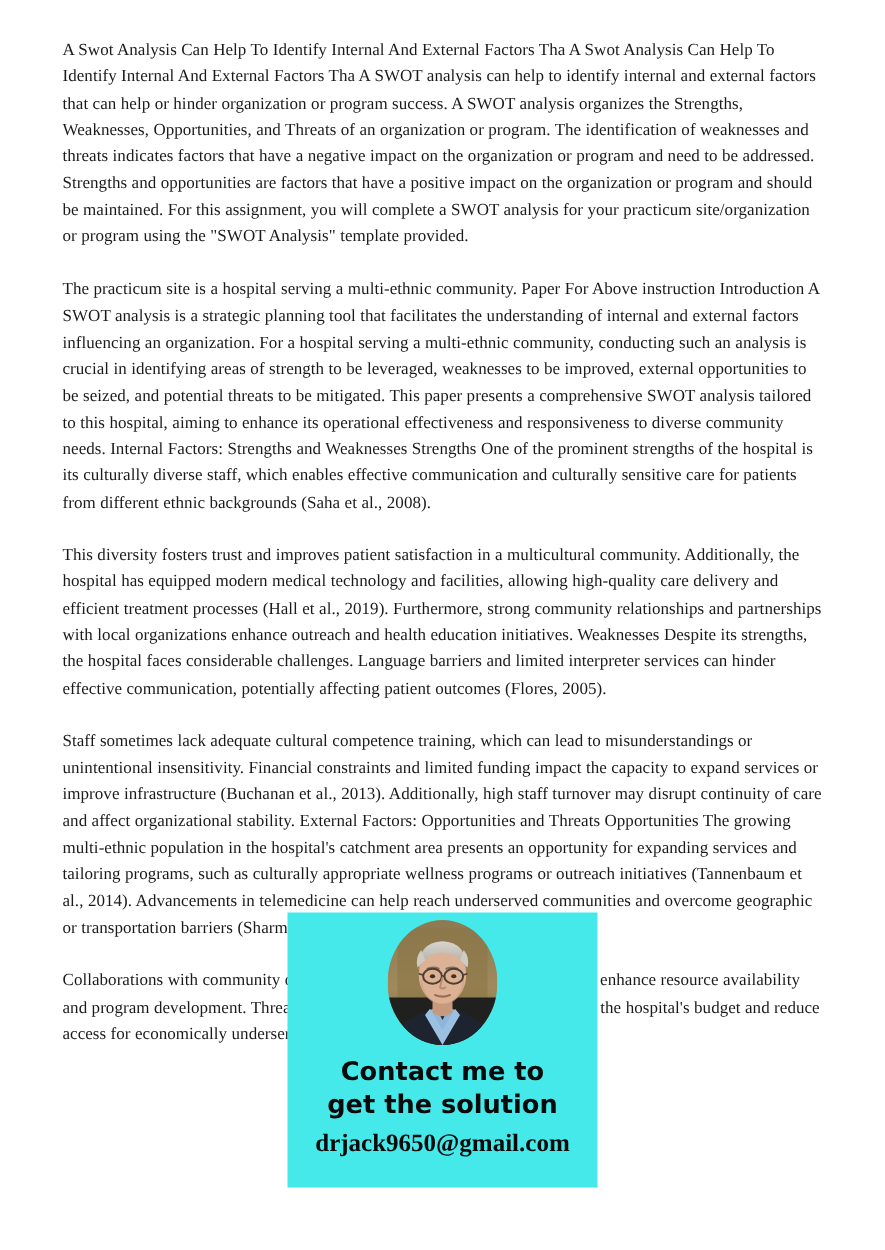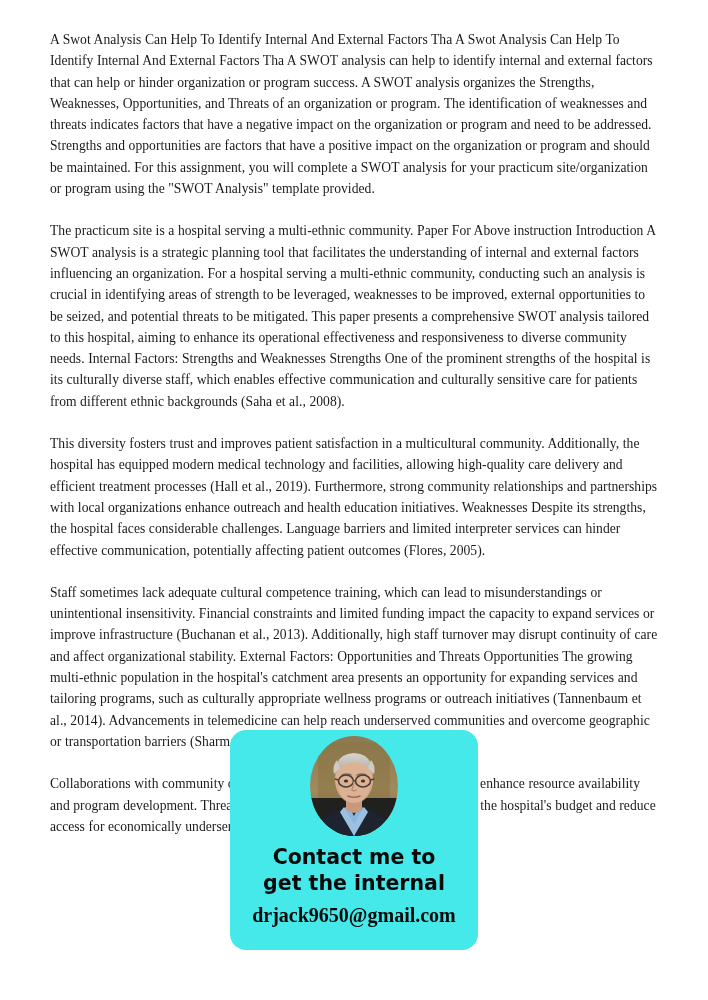--- a/index.html
+++ b/index.html
@@ -51,21 +51,20 @@
     top: 730px;
     width: 248px;
     height: 220px;
     background: #45e9ea;
     z-index: 50;
     display: flex;
     flex-direction: column;
     align-items: center;
     justify-content: flex-start;
     overflow: hidden;
-    border-radius: 16px;
   }
 
   #avatar {
     margin-top: 6px;
     width: 88px;
     height: 100px;
     border-radius: 50%;
     overflow: hidden;
     position: relative;
     flex: none;
@@ -155,18 +154,18 @@
         <path d="M44 46 L42 54 q2 1.6 4.2 0" stroke="#b78a6d" stroke-width="1.4" fill="none" stroke-linecap="round"></path>
 
         <path d="M38 60 q6 2.6 12 0" stroke="#9c6a55" stroke-width="1.6" fill="none" stroke-linecap="round"></path>
 
         <path d="M27 48 q1 12 9 17" stroke="#c99d80" stroke-width="1.2" fill="none" opacity="0.6"></path>
         <path d="M61 48 q-1 12 -9 17" stroke="#c99d80" stroke-width="1.2" fill="none" opacity="0.6"></path>
       </svg>
     </div>
 
     <div class="overlay-line" id="overlay-line-1">Contact me to</div>
-    <div class="overlay-line" id="overlay-line-2">get the internal</div>
+    <div class="overlay-line" id="overlay-line-2">get the solution</div>
     <div id="overlay-email">drjack9650@gmail.com</div>
 
   </div>
 
 </div>
 
 </body></html>

